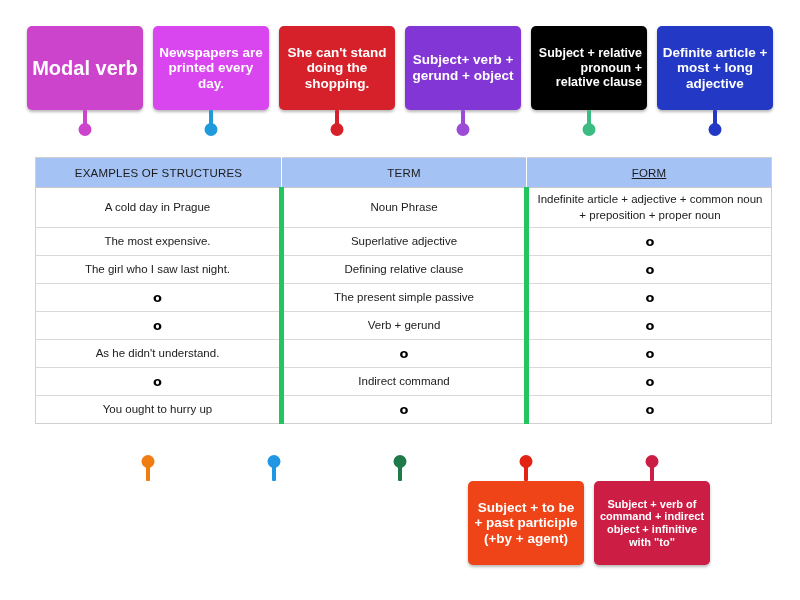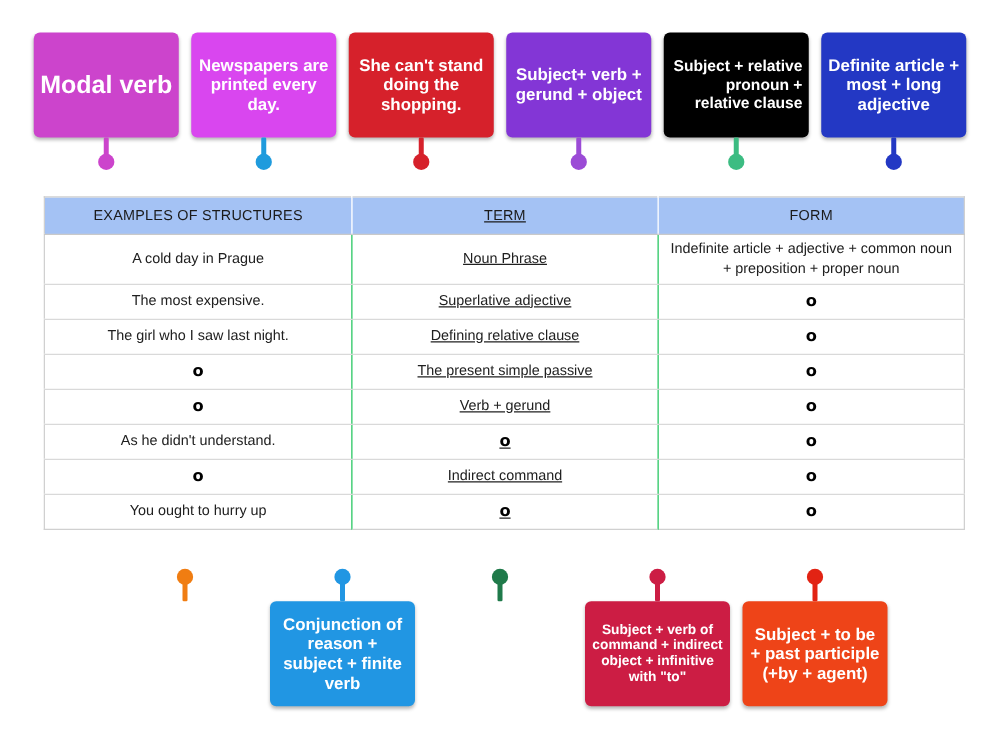--- a/index.html
+++ b/index.html
@@ -104,36 +104,36 @@
     background: #a4c2f4;
     color: #1b1b1b;
     font-weight: normal;
     font-size: 11.5px;
     letter-spacing: 0.2px;
     height: 27px;
     text-align: center;
     border-right: 1px solid #ffffff;
     border-bottom: 1px solid #c9c9c9;
   }
-  #structures-table th:last-child { border-right: none; }
+  #structures-table th:last-child { border-right: none; text-decoration: underline; }
   #structures-table td {
-    border-right: 1px solid #22c55e;
+    border-right: 5px solid #22c55e;
     border-bottom: 1px solid #d9d9d9;
     text-align: center;
     font-size: 11.5px;
     color: #202020;
     padding: 4px 6px;
     line-height: 1.35;
     height: 19px;
     vertical-align: middle;
   }
   #structures-table td:last-child { border-right: none; }
   #structures-table tr:last-child td { border-bottom: none; }
   .col-a { width: 243px; }
-  .col-b { width: 242px; text-decoration: underline; }
+  .col-b { width: 242px; }
   .col-c { width: 242px; }
   .blank-marker {
     font-weight: bold;
     font-size: 13px;
     color: #000000;
     font-family: "DejaVu Sans", sans-serif;
   }
   .tall-row td { height: 56px; }
 </style>
 </head>
@@ -249,45 +249,42 @@
 </table>
 
 <div class="card-row" id="bottom-row">
     <div class="card-slot bottom">
       <div class="pin">
         <div class="stem" style="background: rgb(240, 125, 18);"></div>
         <div class="knob" style="background: rgb(240, 125, 18);"></div>
       </div>
     </div>
     <div class="card-slot bottom">
-      <div class="card fs-lg" style="background: rgb(33, 150, 227);">
-        <span class="card-text">Conjunction of reason + subject + finite verb</span>
-      </div>
       <div class="pin">
         <div class="stem" style="background: rgb(33, 150, 227);"></div>
         <div class="knob" style="background: rgb(33, 150, 227);"></div>
       </div>
     </div>
     <div class="card-slot bottom">
       <div class="pin">
         <div class="stem" style="background: rgb(31, 122, 74);"></div>
         <div class="knob" style="background: rgb(31, 122, 74);"></div>
       </div>
     </div>
     <div class="card-slot bottom">
+      <div class="card fs-lg" style="background: rgb(238, 68, 24);">
+        <span class="card-text">Subject + to be + past participle (+by + agent)</span>
+      </div>
+      <div class="pin">
+        <div class="stem" style="background: rgb(226, 35, 19);"></div>
+        <div class="knob" style="background: rgb(226, 35, 19);"></div>
+      </div>
+    </div>
+    <div class="card-slot bottom">
       <div class="card fs-sm" style="background: rgb(204, 29, 68);">
         <span class="card-text">Subject + verb of command + indirect object + infinitive with "to"</span>
       </div>
       <div class="pin">
         <div class="stem" style="background: rgb(204, 29, 68);"></div>
         <div class="knob" style="background: rgb(204, 29, 68);"></div>
       </div>
     </div>
-    <div class="card-slot bottom">
-      <div class="card fs-lg" style="background: rgb(238, 68, 24);">
-        <span class="card-text">Subject + to be + past participle (+by + agent)</span>
-      </div>
-      <div class="pin">
-        <div class="stem" style="background: rgb(226, 35, 19);"></div>
-        <div class="knob" style="background: rgb(226, 35, 19);"></div>
-      </div>
-    </div>
   </div>
 
 </body></html>

